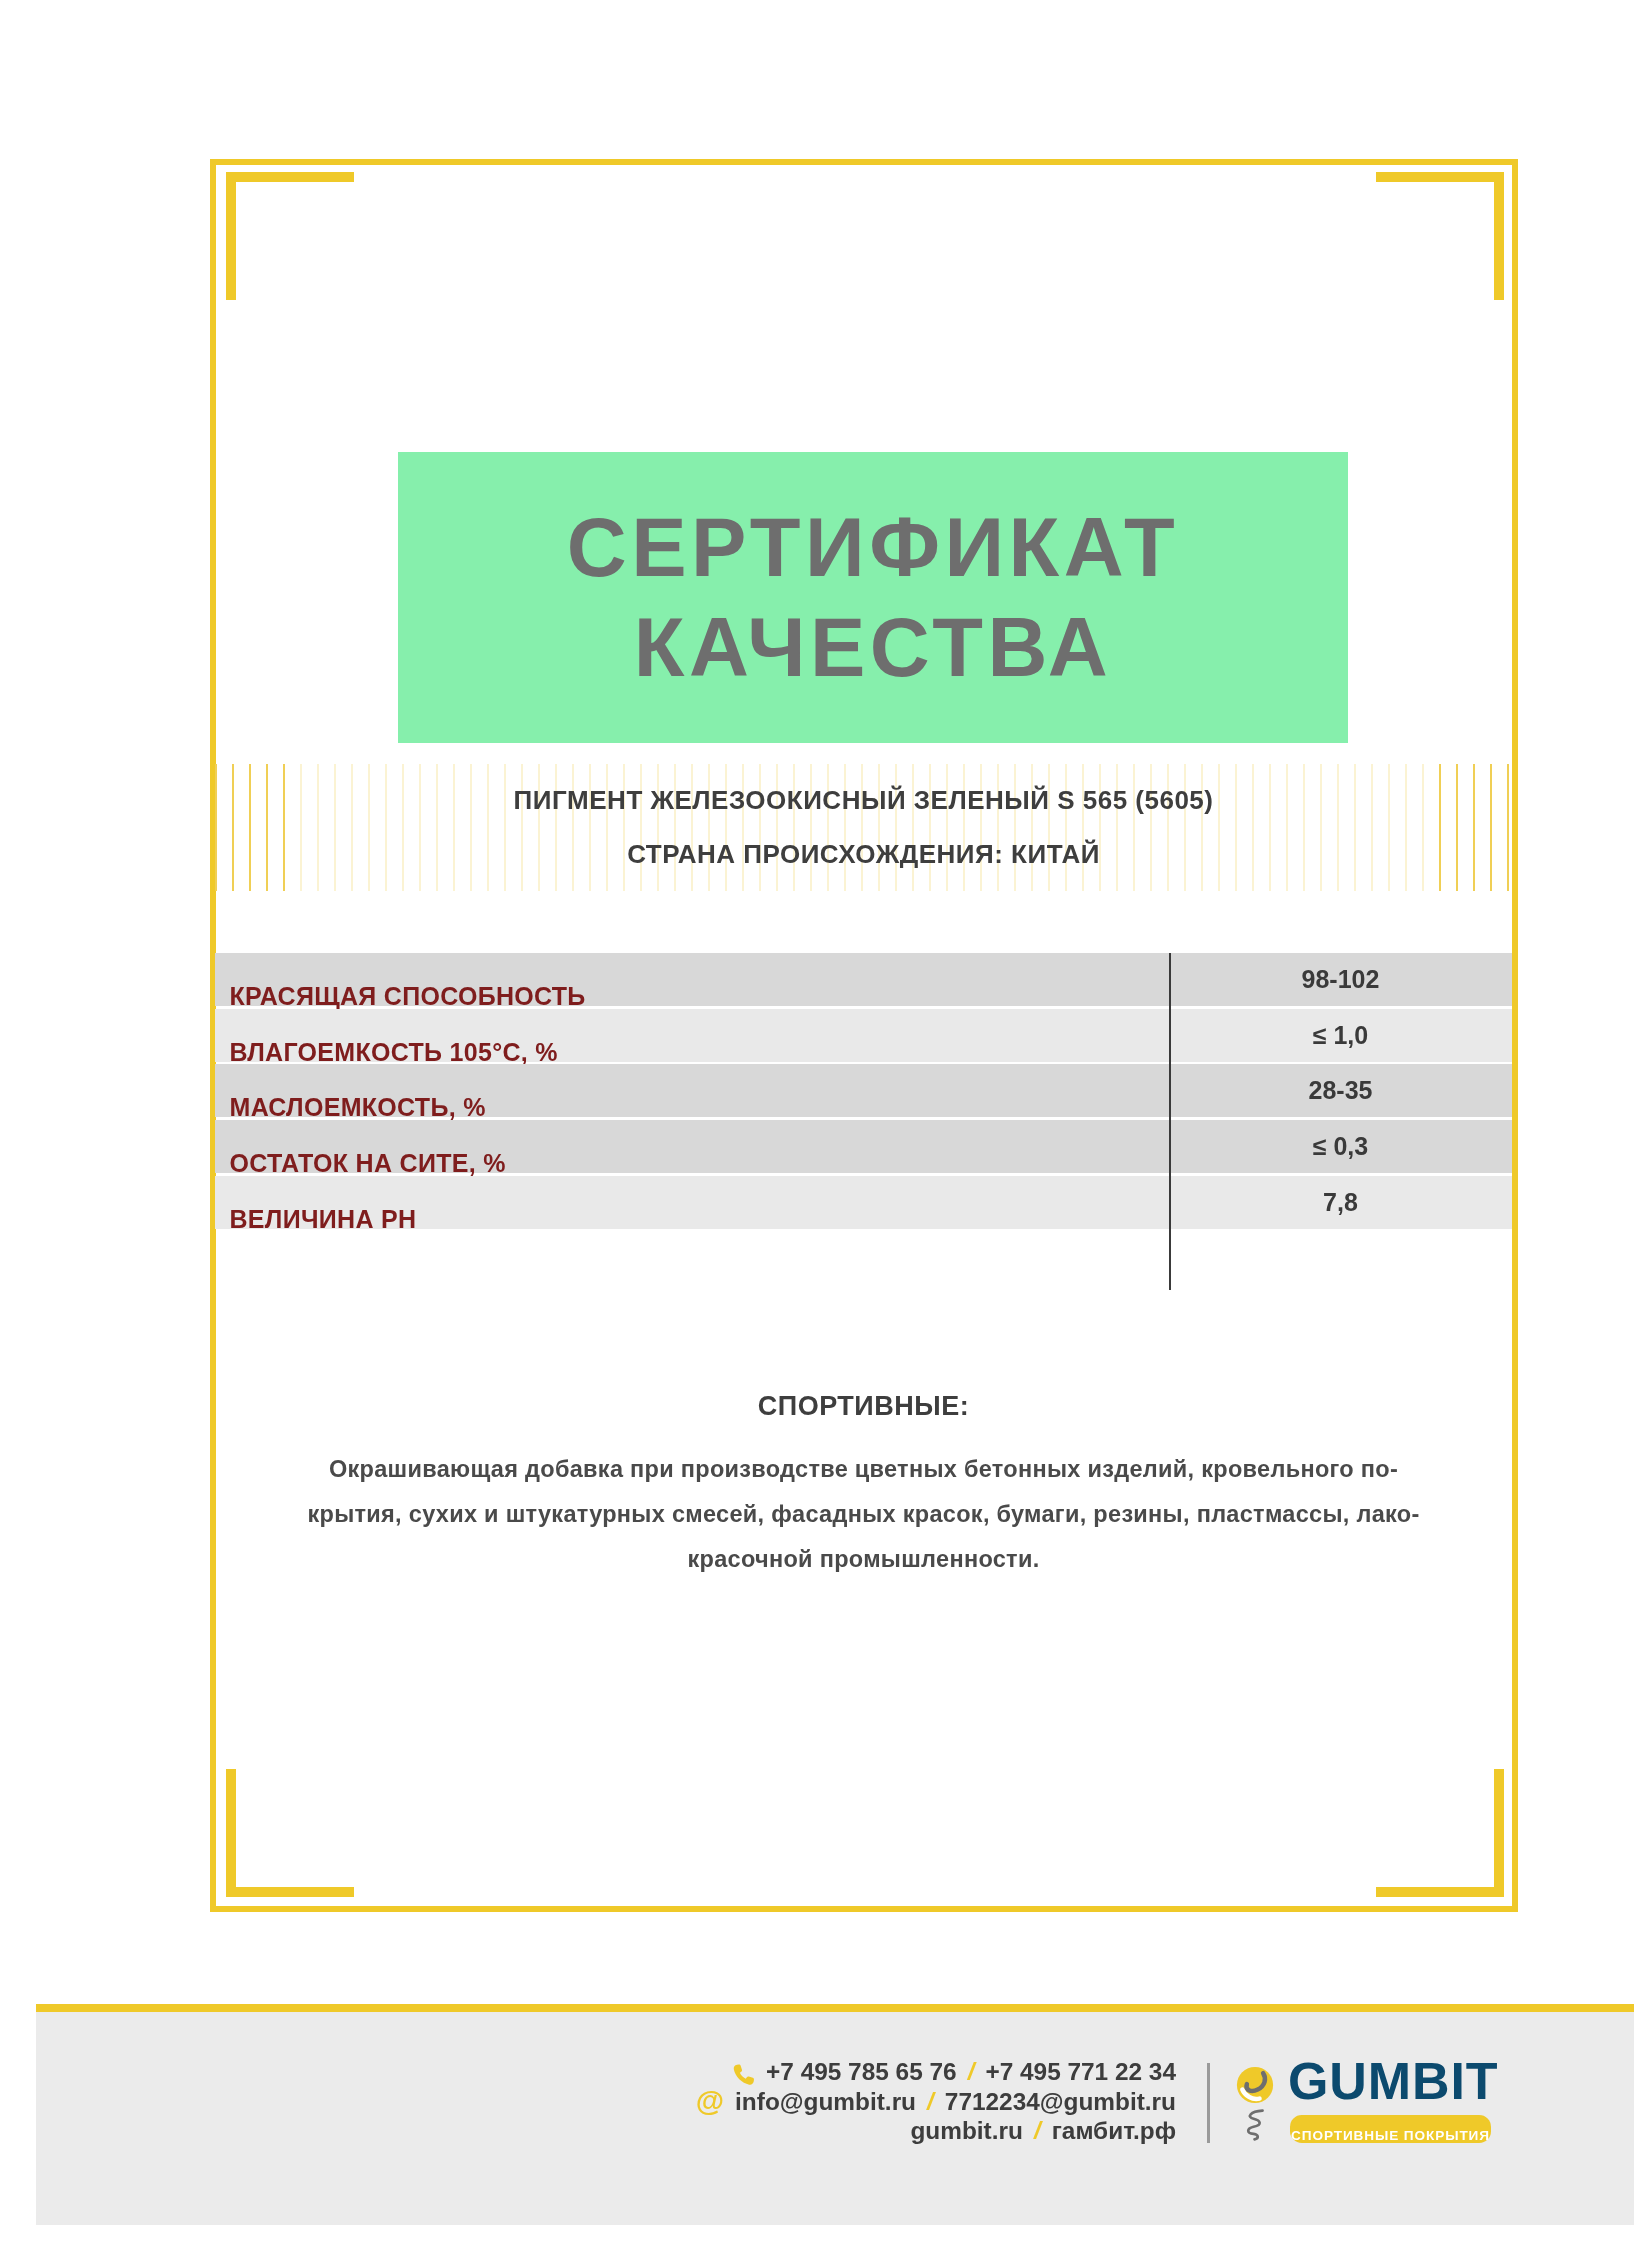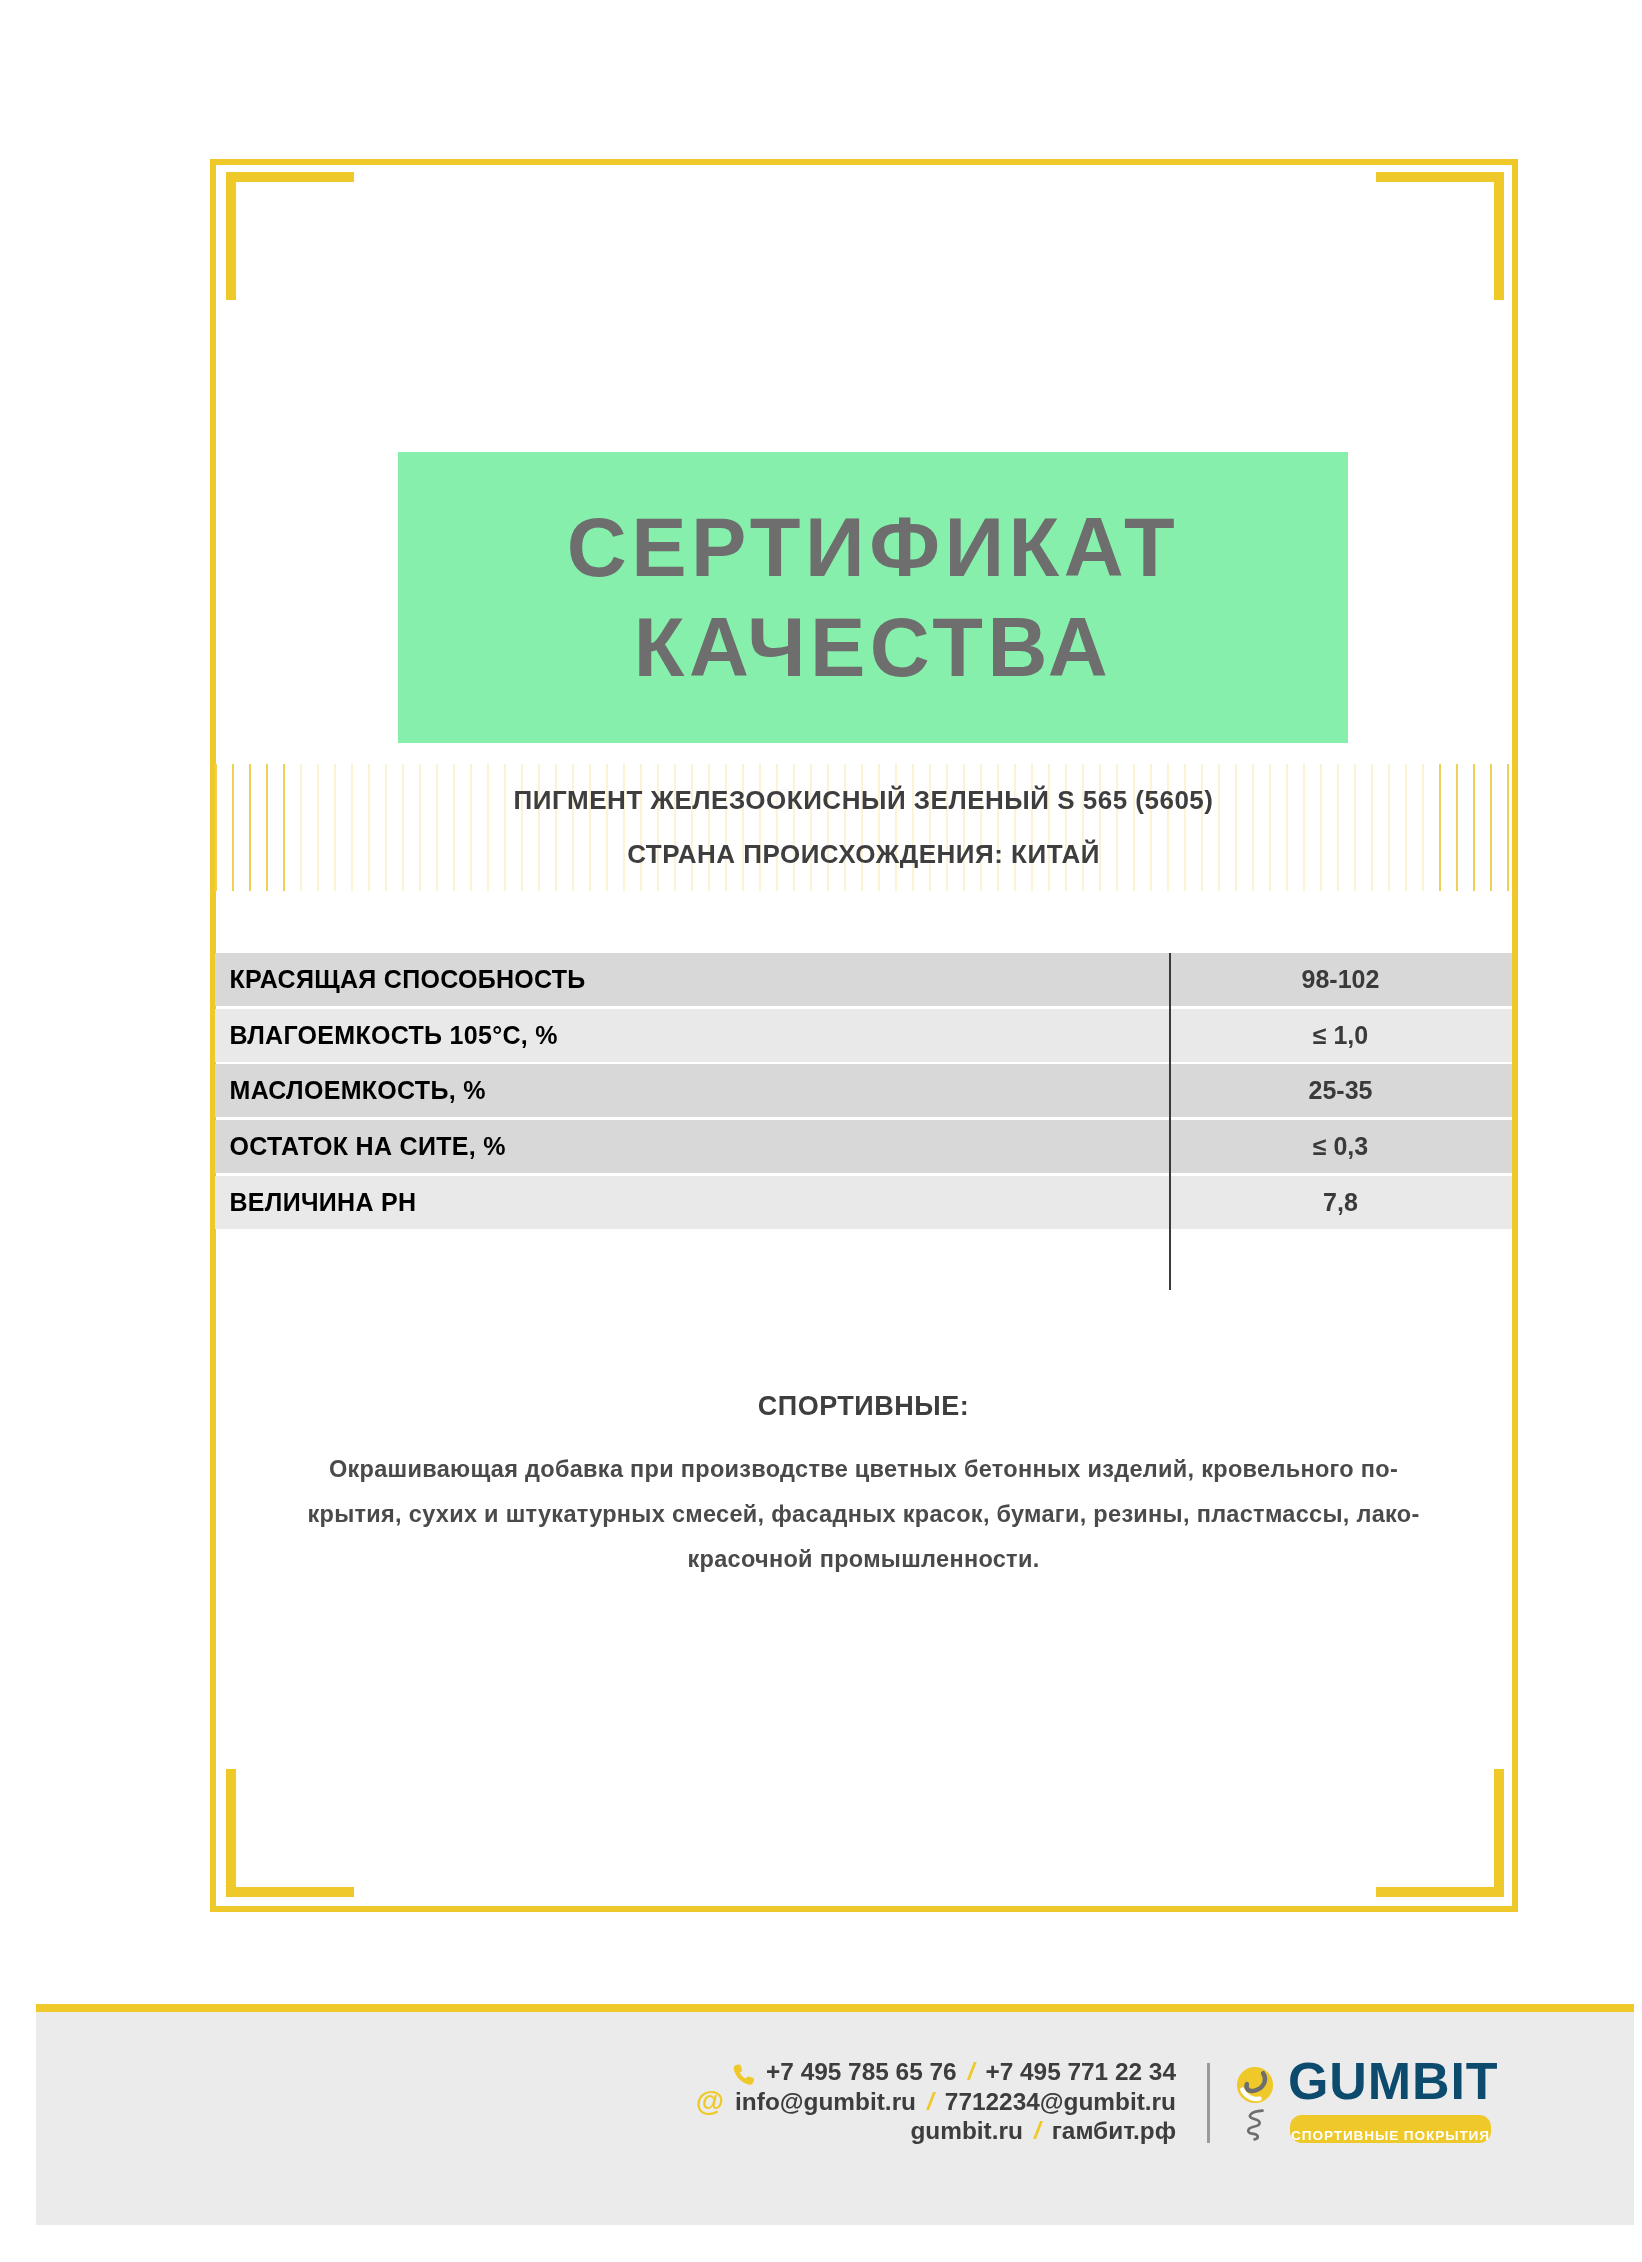--- a/index.html
+++ b/index.html
@@ -40,22 +40,22 @@
   }
   .subtitle{
     font-size:26px;font-weight:bold;color:#3E3E3E;letter-spacing:0.5px;white-space:nowrap;
   }
   
   .specs{position:absolute;left:215px;top:953px;width:1297px;}
   .srow{position:relative;height:53px;margin-bottom:2.7px;}
   .srow.dark{background:#D8D8D8;}
   .srow.light{background:#E9E9E9;}
   .srow .lbl{
-    position:absolute;left:14.5px;top:0;height:53px;line-height:53px;
-    font-size:25px;font-weight:bold;color:#000000;letter-spacing:0.3px;white-space:nowrap;
+    position:absolute;left:14.5px;top:17px;height:53px;line-height:53px;
+    font-size:25px;font-weight:bold;color:#7f1d1d;letter-spacing:0.3px;white-space:nowrap;
   }
   .srow .val{
     position:absolute;left:954px;width:343px;top:0;height:53px;line-height:53px;
     text-align:center;font-size:25px;font-weight:bold;color:#3A3A3A;
   }
   .tdivider{position:absolute;left:954px;top:0;width:1.8px;height:337px;background:#3A3A3A;}
   
   .app-heading{
     position:absolute;left:215px;top:1391px;width:1297px;text-align:center;
     font-size:27px;font-weight:bold;color:#3E3E3E;letter-spacing:0.5px;
@@ -117,21 +117,21 @@
     <div class="srow dark">
       <div class="lbl">КРАСЯЩАЯ СПОСОБНОСТЬ</div>
       <div class="val">98-102</div>
     </div>
     <div class="srow light">
       <div class="lbl">ВЛАГОЕМКОСТЬ 105°С, %</div>
       <div class="val">≤ 1,0</div>
     </div>
     <div class="srow dark">
       <div class="lbl">МАСЛОЕМКОСТЬ, %</div>
-      <div class="val">25-35</div>
+      <div class="val">28-35</div>
     </div>
     <div class="srow dark">
       <div class="lbl">ОСТАТОК НА СИТЕ, %</div>
       <div class="val">≤ 0,3</div>
     </div>
     <div class="srow light">
       <div class="lbl">ВЕЛИЧИНА РН</div>
       <div class="val">7,8</div>
     </div>
     <div class="tdivider"></div>

